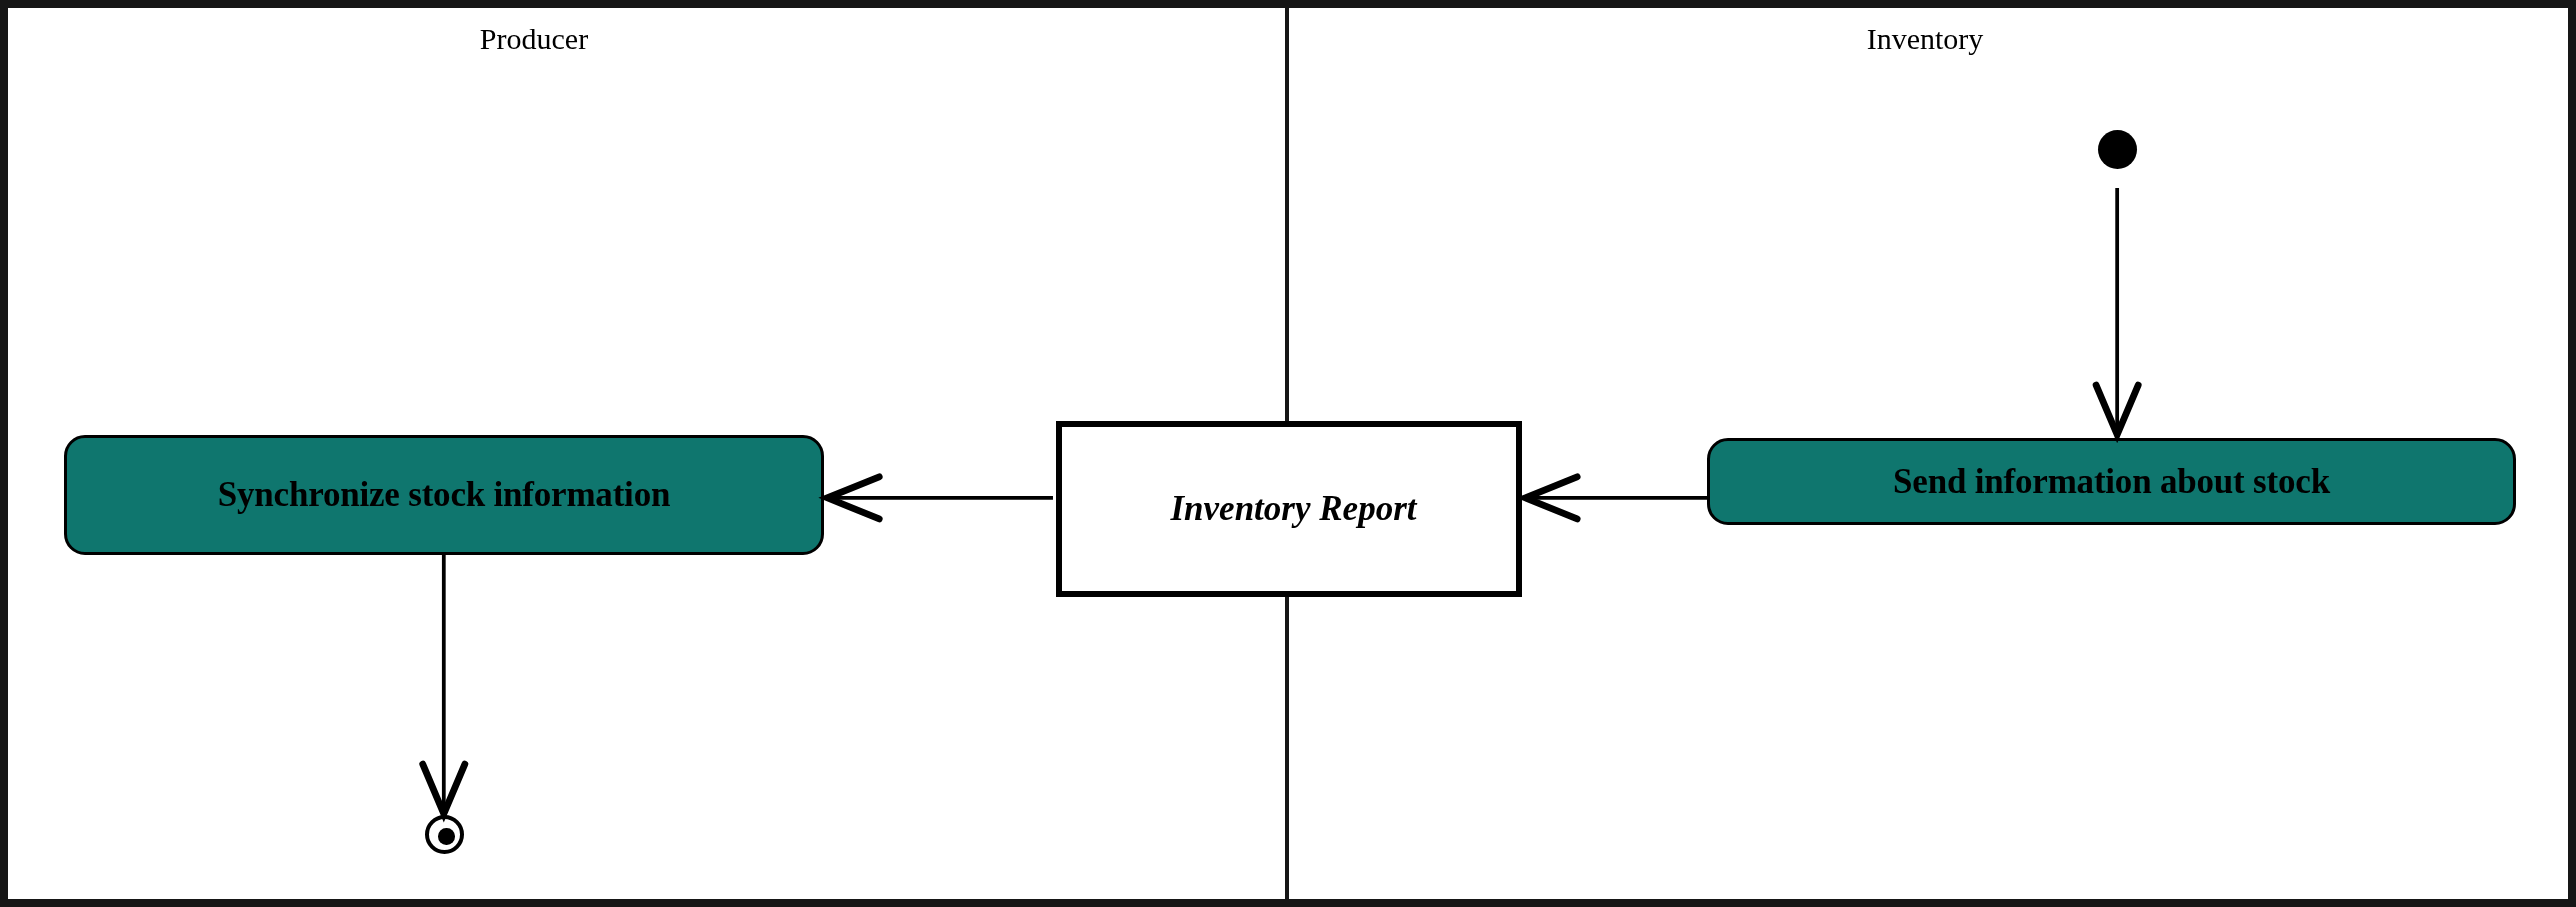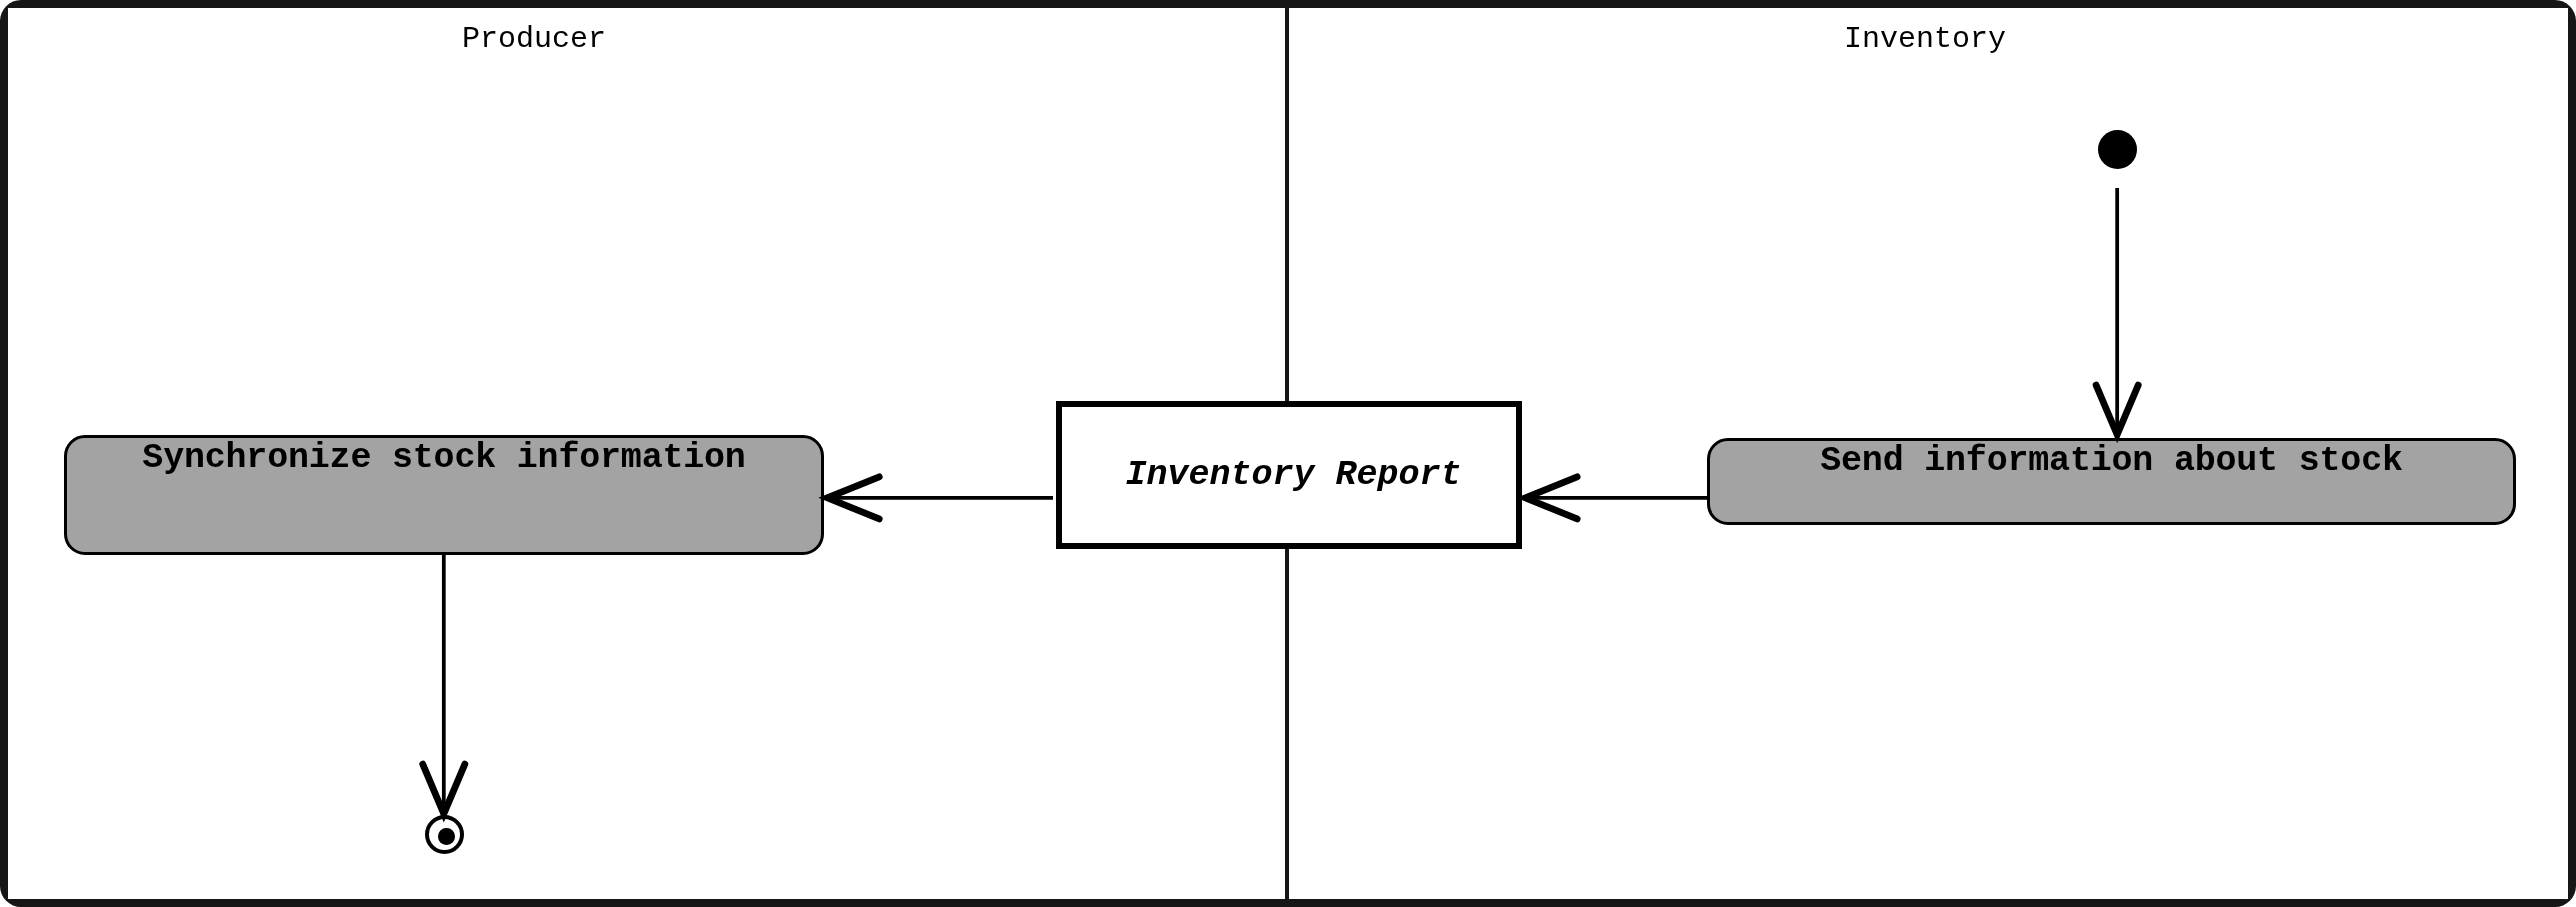--- a/index.html
+++ b/index.html
@@ -5,23 +5,22 @@
   html, body {
     margin: 0;
     padding: 0;
     background: #ffffff;
   }
   #canvas {
     position: relative;
     width: 2576px;
     height: 907px;
     background: #ffffff;
-    font-family: Liberation Mono, monospace;
+    font-family: Liberation Serif, serif;
     overflow: hidden;
-    border-radius: 21px;
   }
 
   
   .frame {
     position: absolute;
     left: 0;
     top: 0;
     width: 2576px;
     height: 907px;
     box-sizing: border-box;
@@ -46,24 +45,25 @@
     font-weight: normal;
     color: #000000;
     white-space: nowrap;
     line-height: 1;
   }
 
   
   .action-node {
     position: absolute;
     box-sizing: border-box;
-    background: #a3a3a3;
+    background: #0f766e;
     border: 3.8px solid #000000;
     border-radius: 21px;
     display: flex;
+    align-items: center;
     justify-content: center;
   }
   .action-label {
     font-size: 35px;
     font-weight: bold;
     color: #000000;
     white-space: nowrap;
     letter-spacing: -0.2px;
   }
 
@@ -165,21 +165,21 @@
     </g>
 
   </svg>
 
   <div class="initial-node" style="left:2098px; top:130px; width:39px; height:39px;"></div>
 
   <div class="action-node" style="left:1707px; top:438px; width:809px; height:87px;">
     <span class="action-label">Send information about stock</span>
   </div>
 
-  <div class="object-node" style="left:1056px; top:401px; width:466px; height:148px;padding-left:9px;">
+  <div class="object-node" style="left:1056px; top:421px; width:466px; height:176px;padding-left:9px;">
     <span class="object-label">Inventory Report</span>
   </div>
 
   <div class="action-node" style="left:64px; top:435px; width:760px; height:120px;">
     <span class="action-label">Synchronize stock information</span>
   </div>
 
   <div class="final-node" style="left:425px; top:815px; width:39px; height:39px;">
     <div class="final-node-core" style="left:9px; top:9px; width:16.5px; height:16.5px;"></div>
   </div>

